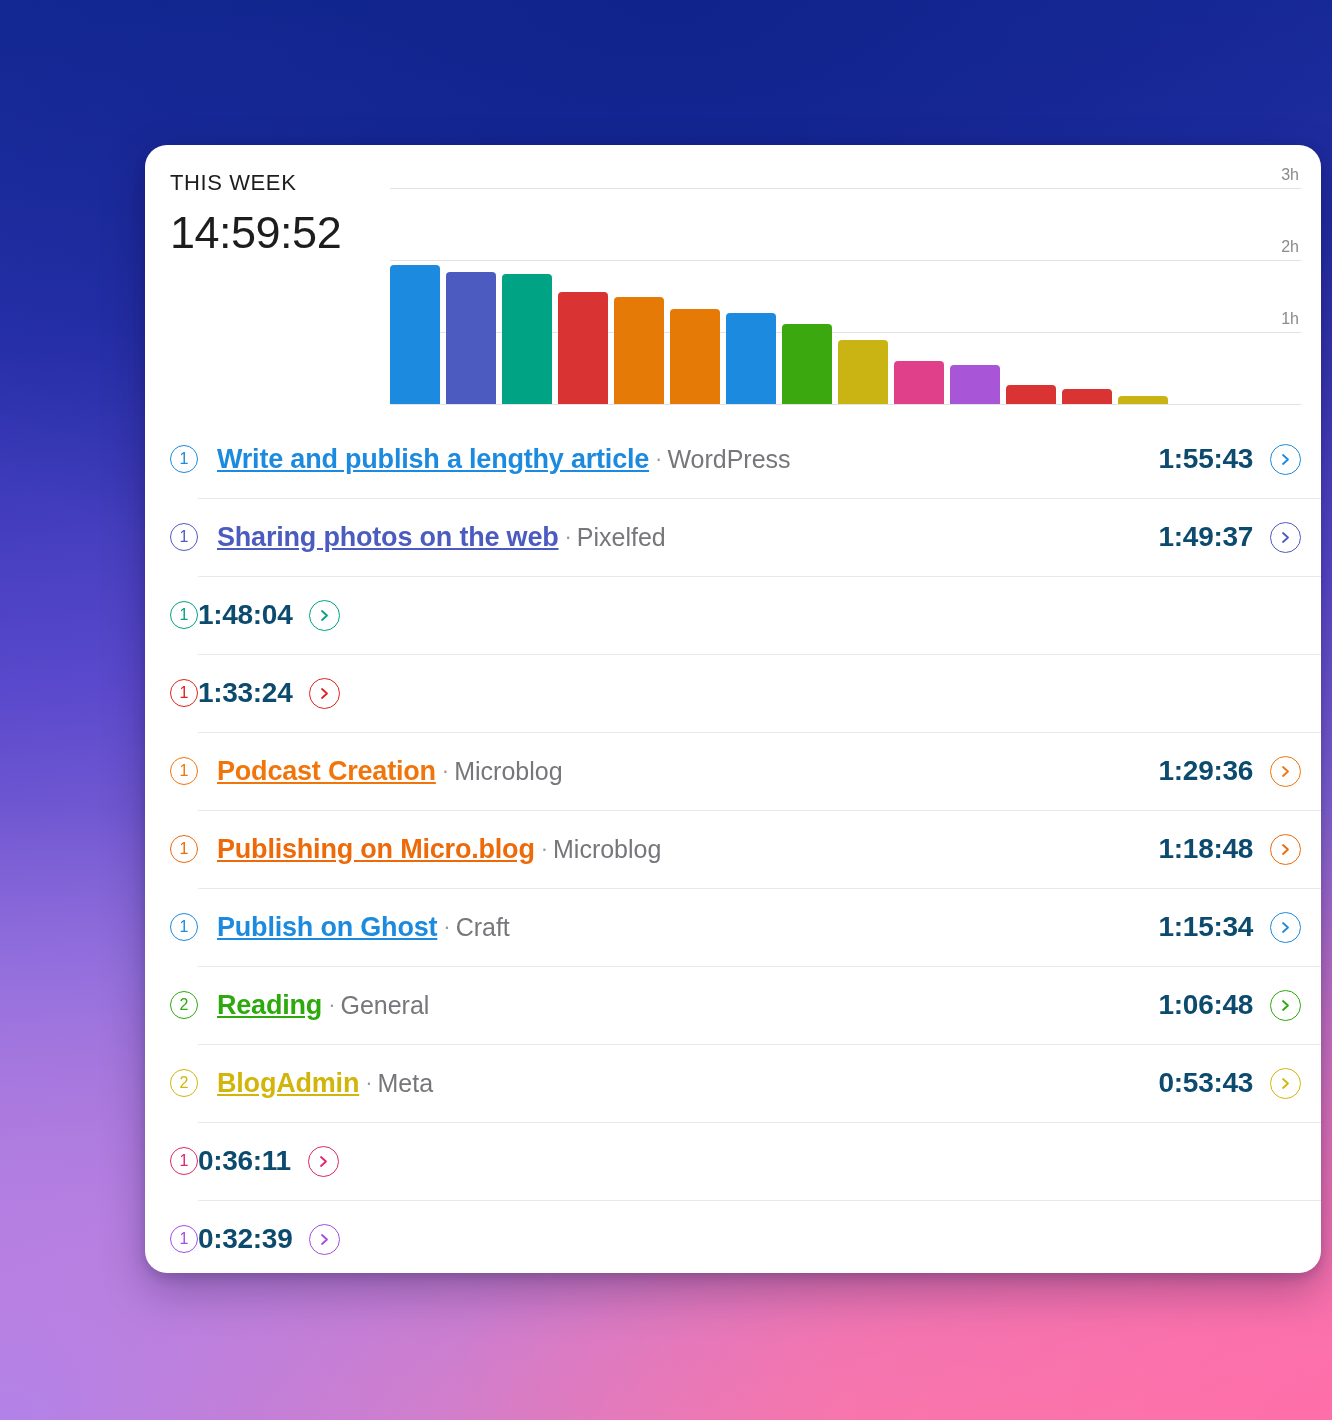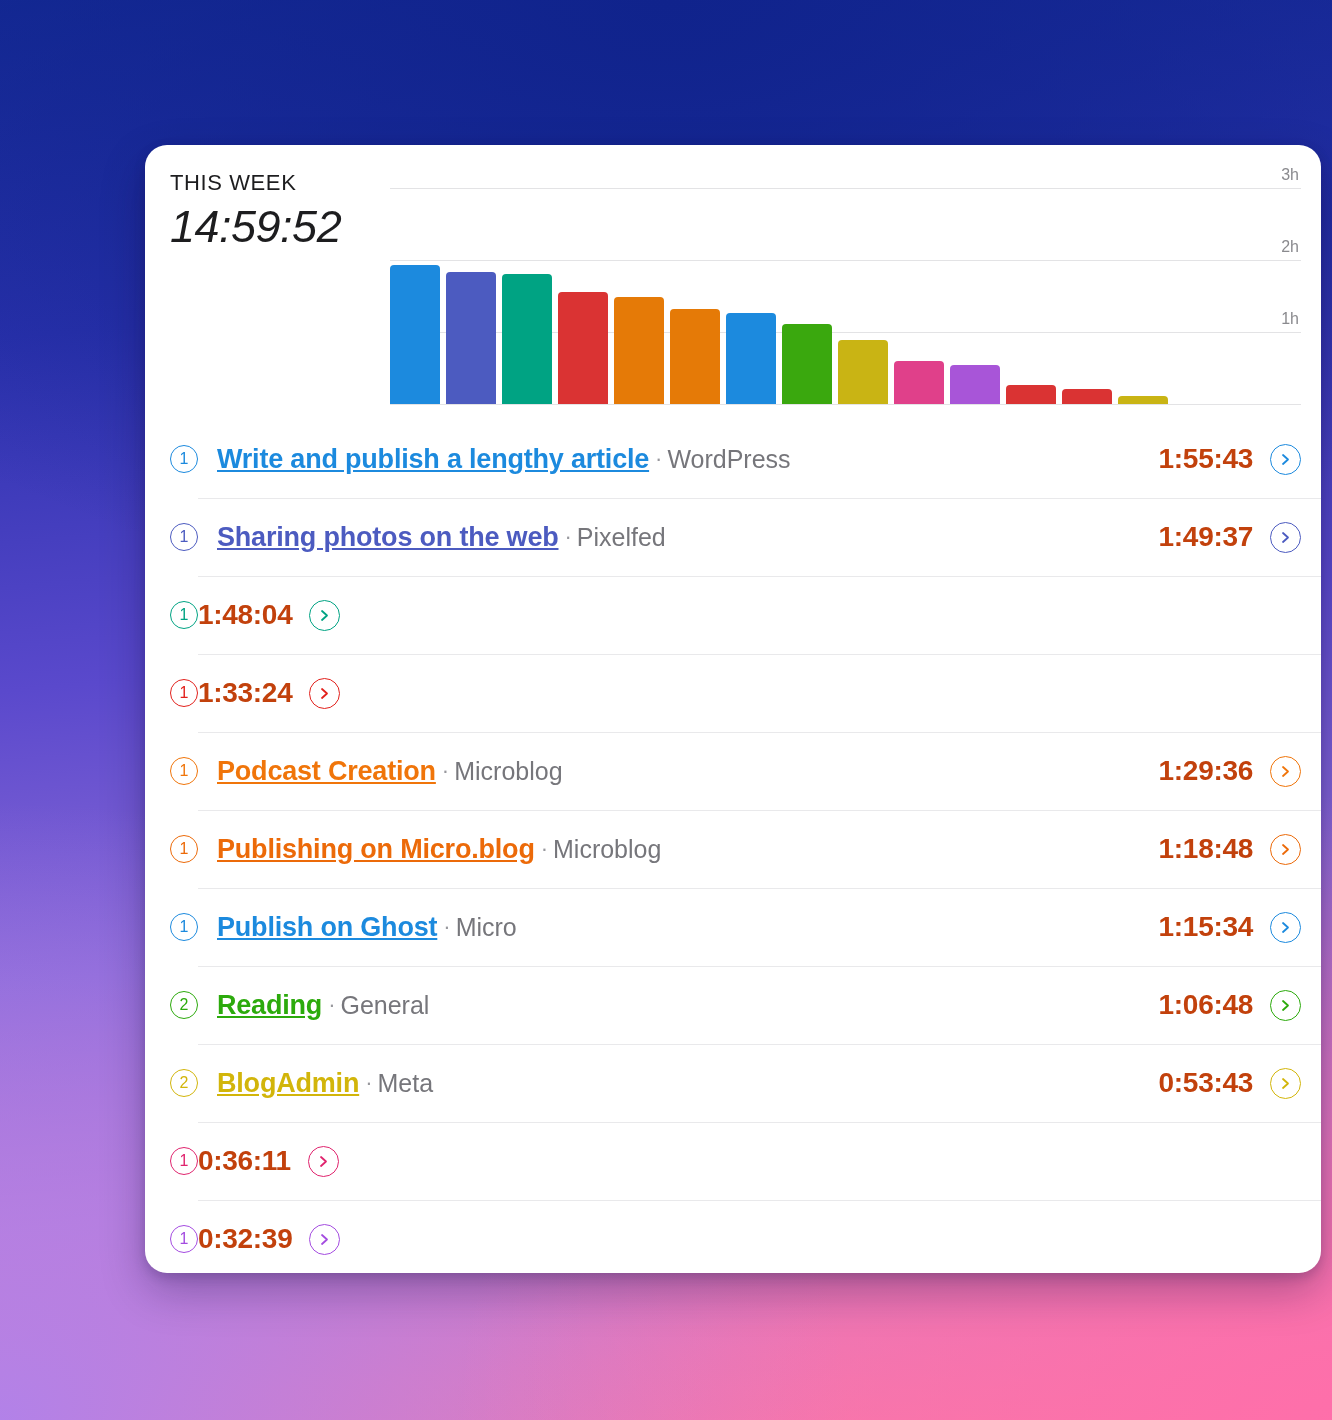--- a/index.html
+++ b/index.html
@@ -49,23 +49,22 @@
     letter-spacing: 0.6px;
     color: #1d1d1f;
     font-weight: 400;
     line-height: 1.0;
   }
   .summary-total {
     font-size: 45px;
     color: #1d1d1f;
     font-weight: 400;
     letter-spacing: -0.5px;
-    margin-top: 9px;
+    margin-top: 15px;
     line-height: 1.05;
-    font-style: italic;
   }
 
   .chart {
     position: absolute;
     left: 245px;
     top: 25px;
     right: 20px;
     height: 235px;
   }
   .plot {
@@ -164,21 +163,21 @@
   .project {
     font-size: 25px;
     color: #76767b;
     font-weight: 400;
   }
 
   .duration {
     flex: 0 0 auto;
     font-size: 28px;
     font-weight: 700;
-    color: #c2410c;
+    color: #0c4a6e;
     letter-spacing: -0.3px;
     text-align: right;
     margin-right: 17px;
   }
 
   .chev {
     flex: 0 0 auto;
     width: 31px;
     height: 31px;
     border-radius: 50%;
@@ -285,21 +284,21 @@
         <div class="titles"><span class="task" style="color: rgb(236, 106, 9);">Publishing on Micro.blog</span><span class="sep">·</span><span class="project">Microblog</span></div>
         <div class="duration">1:18:48</div>
         <div class="chev" style="color: rgb(236, 106, 9);">
           <svg width="13" height="15" viewBox="0 0 13 15" fill="none" aria-hidden="true">
             <path d="M4 3 L9 7.5 L4 12" stroke="currentColor" stroke-width="1.8" stroke-linecap="round" stroke-linejoin="round"></path>
           </svg>
         </div>
       </div>
       <div class="row">
         <div class="badge" style="color: rgb(28, 138, 222);">1</div>
-        <div class="titles"><span class="task" style="color: rgb(28, 138, 222);">Publish on Ghost</span><span class="sep">·</span><span class="project">Micro</span></div>
+        <div class="titles"><span class="task" style="color: rgb(28, 138, 222);">Publish on Ghost</span><span class="sep">·</span><span class="project">Craft</span></div>
         <div class="duration">1:15:34</div>
         <div class="chev" style="color: rgb(28, 138, 222);">
           <svg width="13" height="15" viewBox="0 0 13 15" fill="none" aria-hidden="true">
             <path d="M4 3 L9 7.5 L4 12" stroke="currentColor" stroke-width="1.8" stroke-linecap="round" stroke-linejoin="round"></path>
           </svg>
         </div>
       </div>
       <div class="row">
         <div class="badge" style="color: rgb(44, 170, 12);">2</div>
         <div class="titles"><span class="task" style="color: rgb(44, 170, 12);">Reading</span><span class="sep">·</span><span class="project">General</span></div>

